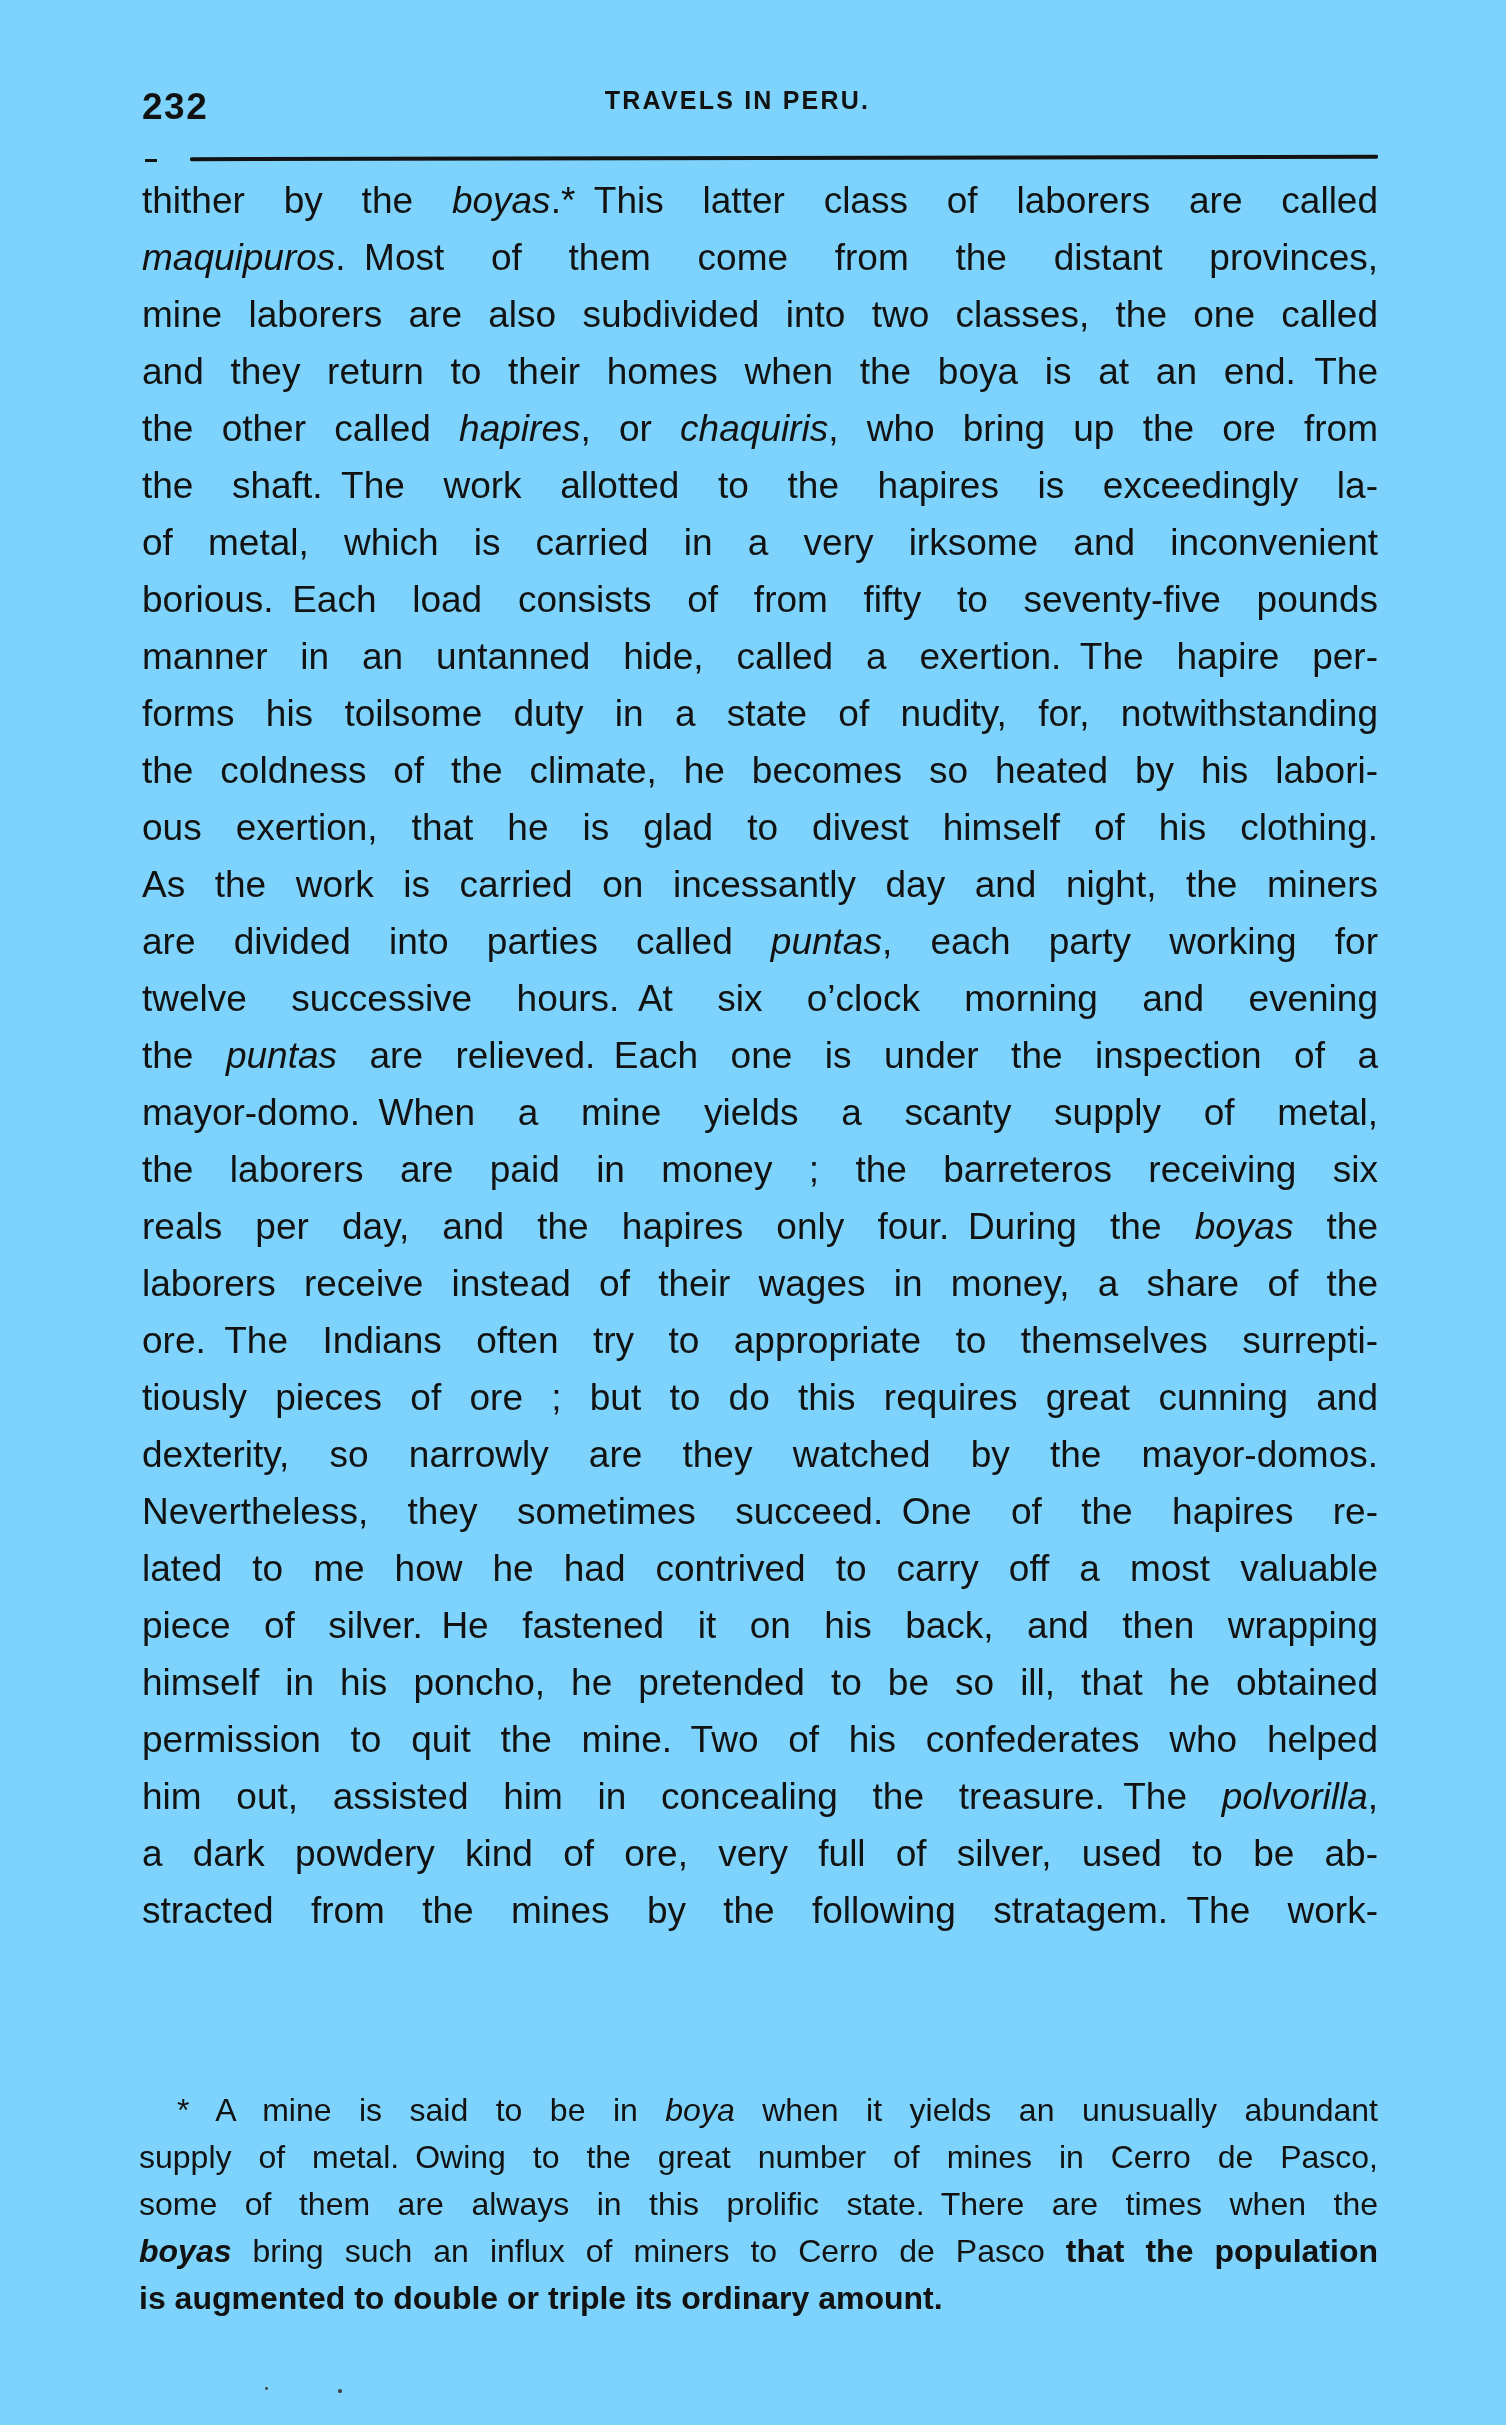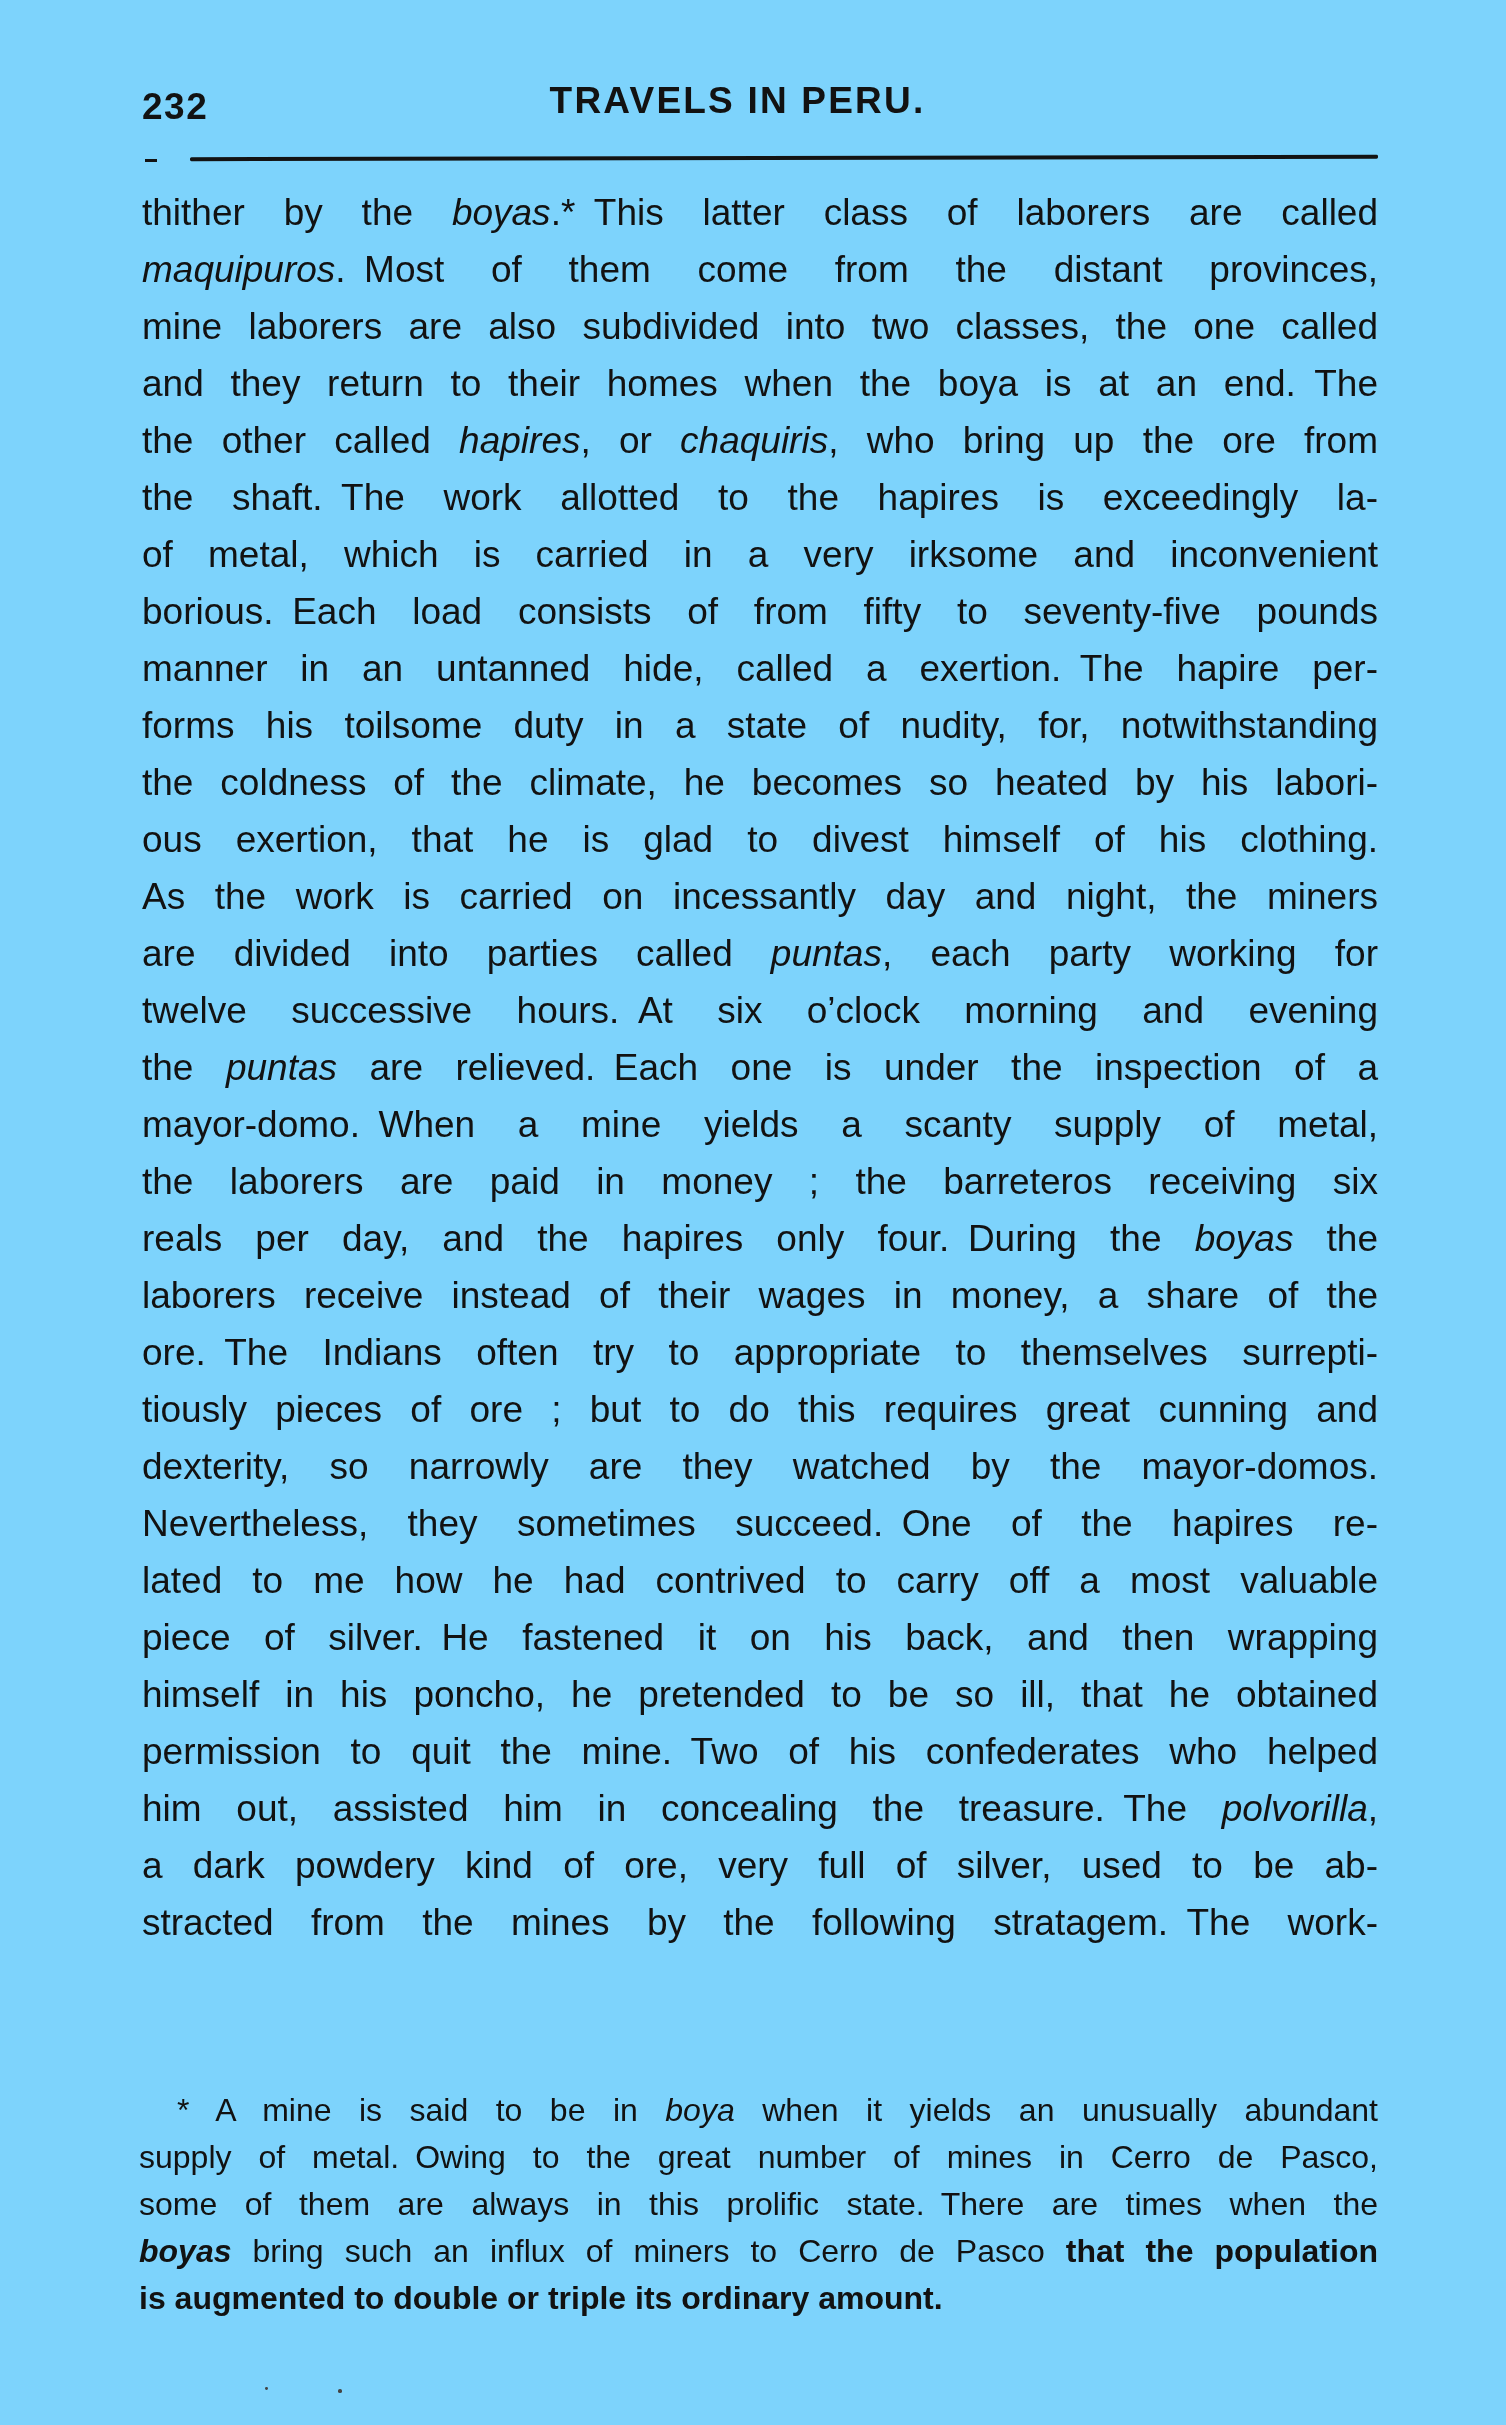--- a/index.html
+++ b/index.html
@@ -16,24 +16,24 @@
     position: absolute;
     left: 142px;
     top: 86px;
     font-size: 37px;
     font-weight: 700;
     letter-spacing: 1.5px;
   }
   .running-title {
     position: absolute;
     left: 142px;
-    top: 80px;
+    top: 86px;
     width: 1191px;
     text-align: center;
-    font-size: 37px;
+    font-size: 25px;
     font-weight: 700;
     letter-spacing: 2.2px;
     white-space: nowrap;
   }
   .rule {
     position: absolute;
     left: 190px;
     top: 156px;
     width: 1188px;
     height: 3.7px;
@@ -45,21 +45,21 @@
     position: absolute;
     left: 145px;
     top: 159px;
     width: 11.8px;
     height: 2.9px;
     background: #131313;
   }
   .body-text {
     position: absolute;
     left: 142px;
-    top: 184px;
+    top: 172px;
     width: 1236px;
     font-size: 37px;
     line-height: 57px;
   }
   .footnote {
     position: absolute;
     left: 139px;
     top: 2063px;
     width: 1239px;
     font-size: 32px;

